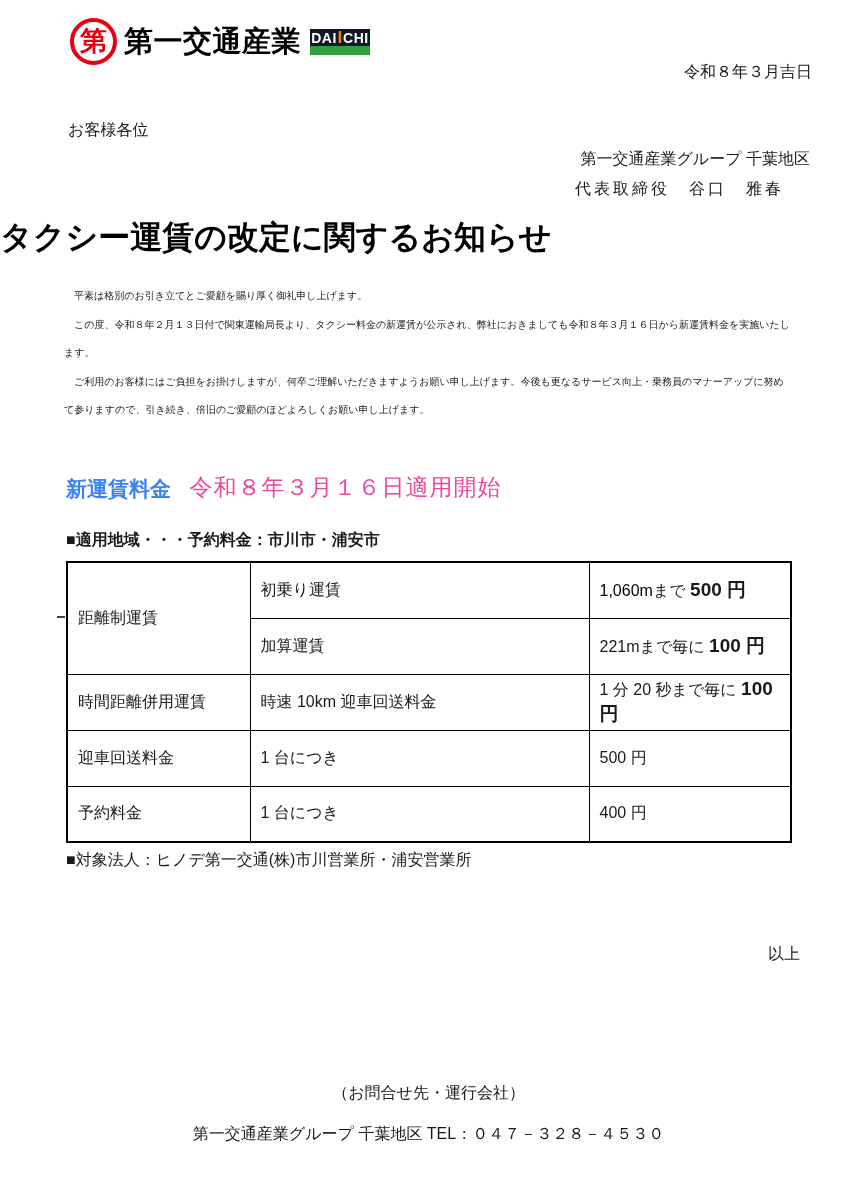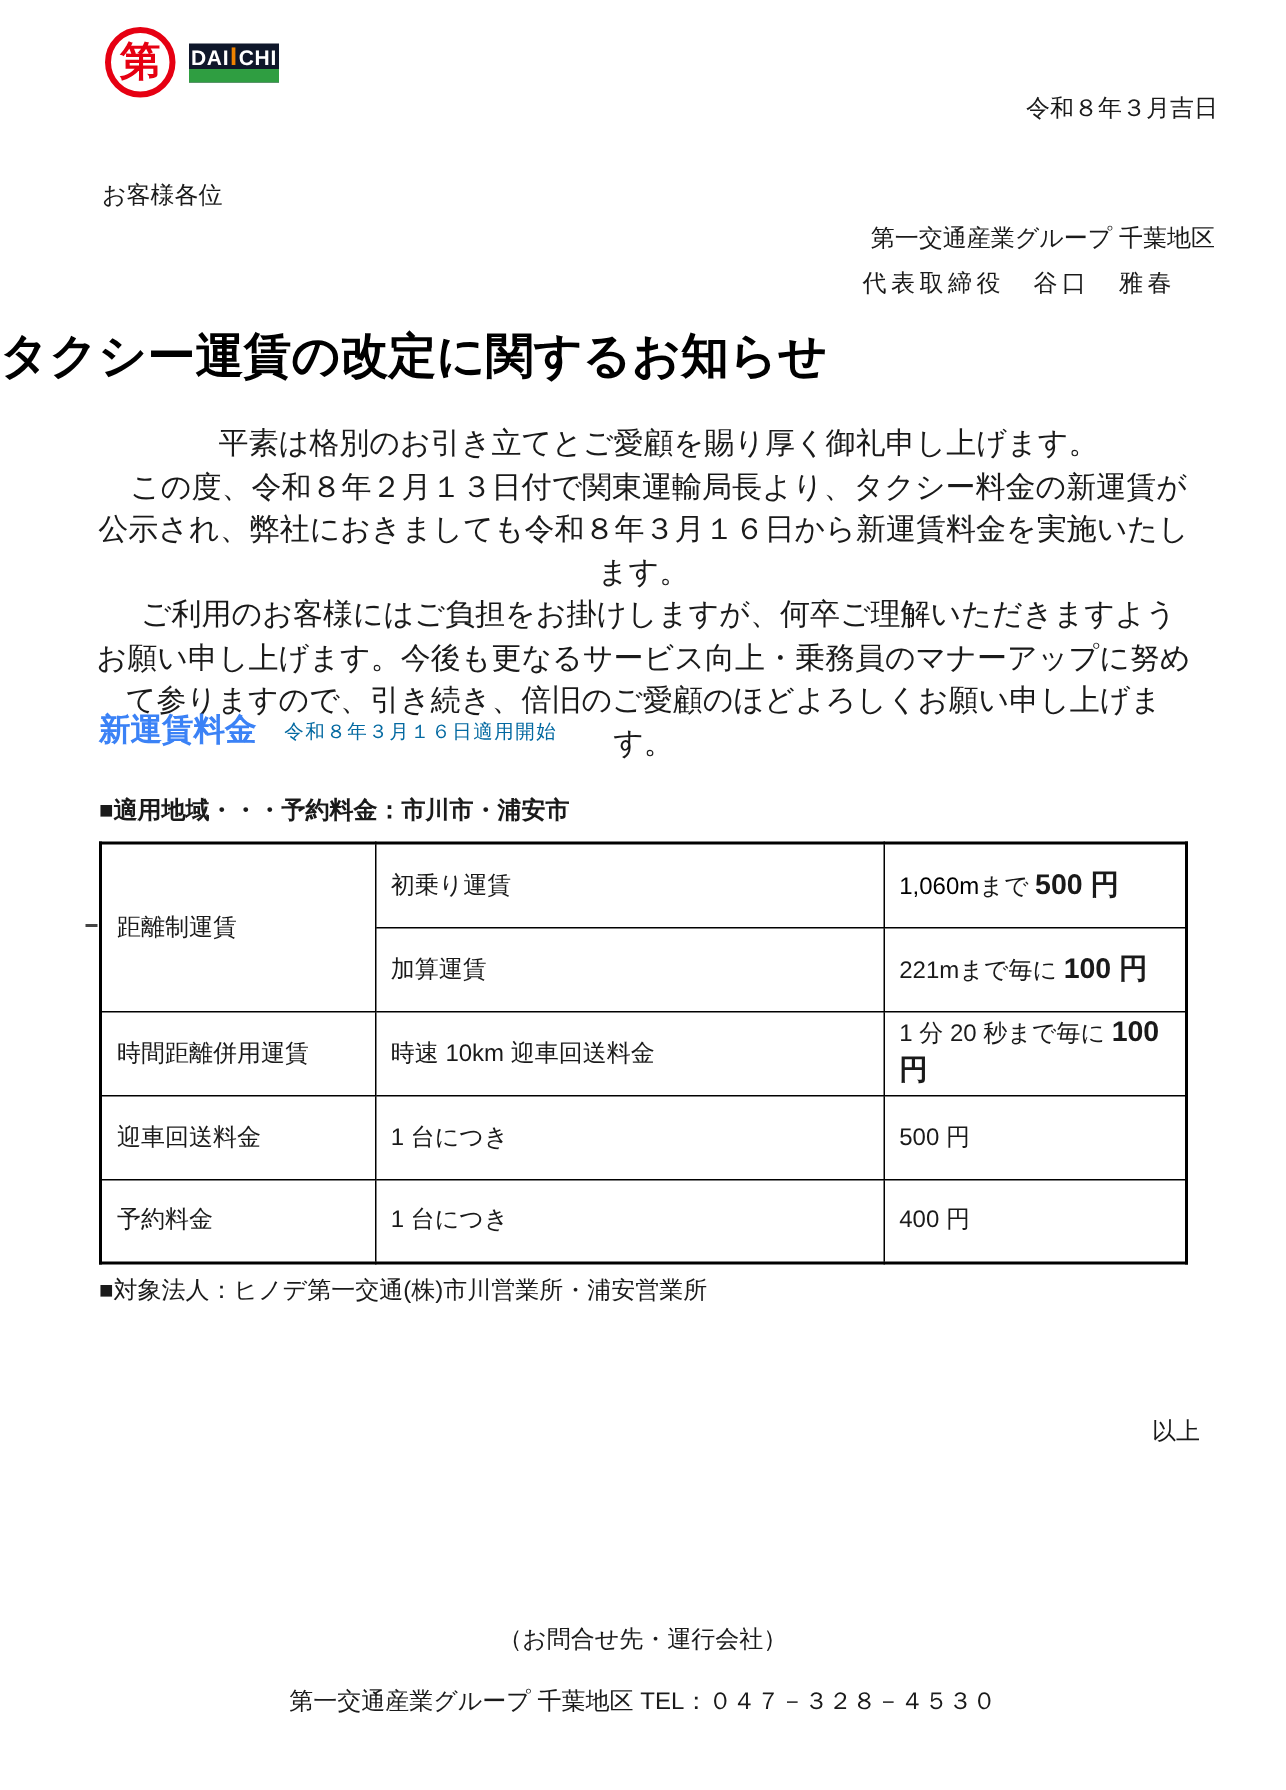--- a/index.html
+++ b/index.html
@@ -32,26 +32,26 @@
   
   .date-line { position:absolute; top:62px; right:45px; font-size:16px; }
   .salutation { position:absolute; top:120px; left:68px; font-size:16px; }
   .sender-org { position:absolute; top:149px; right:47px; font-size:16px; }
   .sender-person { position:absolute; top:179px; right:73px; font-size:16px; letter-spacing:3px; }
   .doc-title {
     position:absolute; top:216px; left:0; width:100%;
     text-align:left; font-size:32px; font-weight:bold; color:#000;
   }
   
-  .body-text { position:absolute; top:282px; left:64px; width:730px; font-size:20px; line-height:28.5px;text-align:center; }
+  .body-text { position:absolute; top:282px; left:64px; width:730px; font-size:10px; line-height:28.5px; }
   .body-text p { margin:0; }
   
   .fare-heading { position:absolute; top:472px; left:66px; }
   .fare-heading .blue { color:#3b82f6; font-size:21px; font-weight:bold; }
-  .fare-heading .eff { font-size:13px; margin-left:14px; letter-spacing:1px; color:#0369a1; vertical-align:1px; }
+  .fare-heading .eff { font-size:23px; margin-left:14px; letter-spacing:1px; color:#ec4899; vertical-align:1px; }
   .area-heading { position:absolute; top:530px; left:66px; font-weight:bold; font-size:16px; }
   
   .fare-table {
     position:absolute; top:561px; left:66px; width:724px;
     border-collapse:collapse; table-layout:fixed;
     border:2px solid #000;
   }
   .fare-table td {
     border:1.5px solid #000; height:56px; padding:0 6px 0 10px;
     vertical-align:middle; font-size:16px; color:#1a1a1a;
@@ -67,20 +67,21 @@
 </style>
 </head>
 <body>
 
 <div class="page">
 
   <div class="logo-row">
     <div class="logo-mark">
       <span>第</span>
     </div>
+    <div class="logo-text">第一交通産業</div>
     <div class="badge">
       <div class="badge-green"></div>
       <div class="badge-text">
           <span>DAI</span>
           <span class="mid-i">I</span>
           <span>CHI</span>
         </div>
     </div>
   </div>
 

